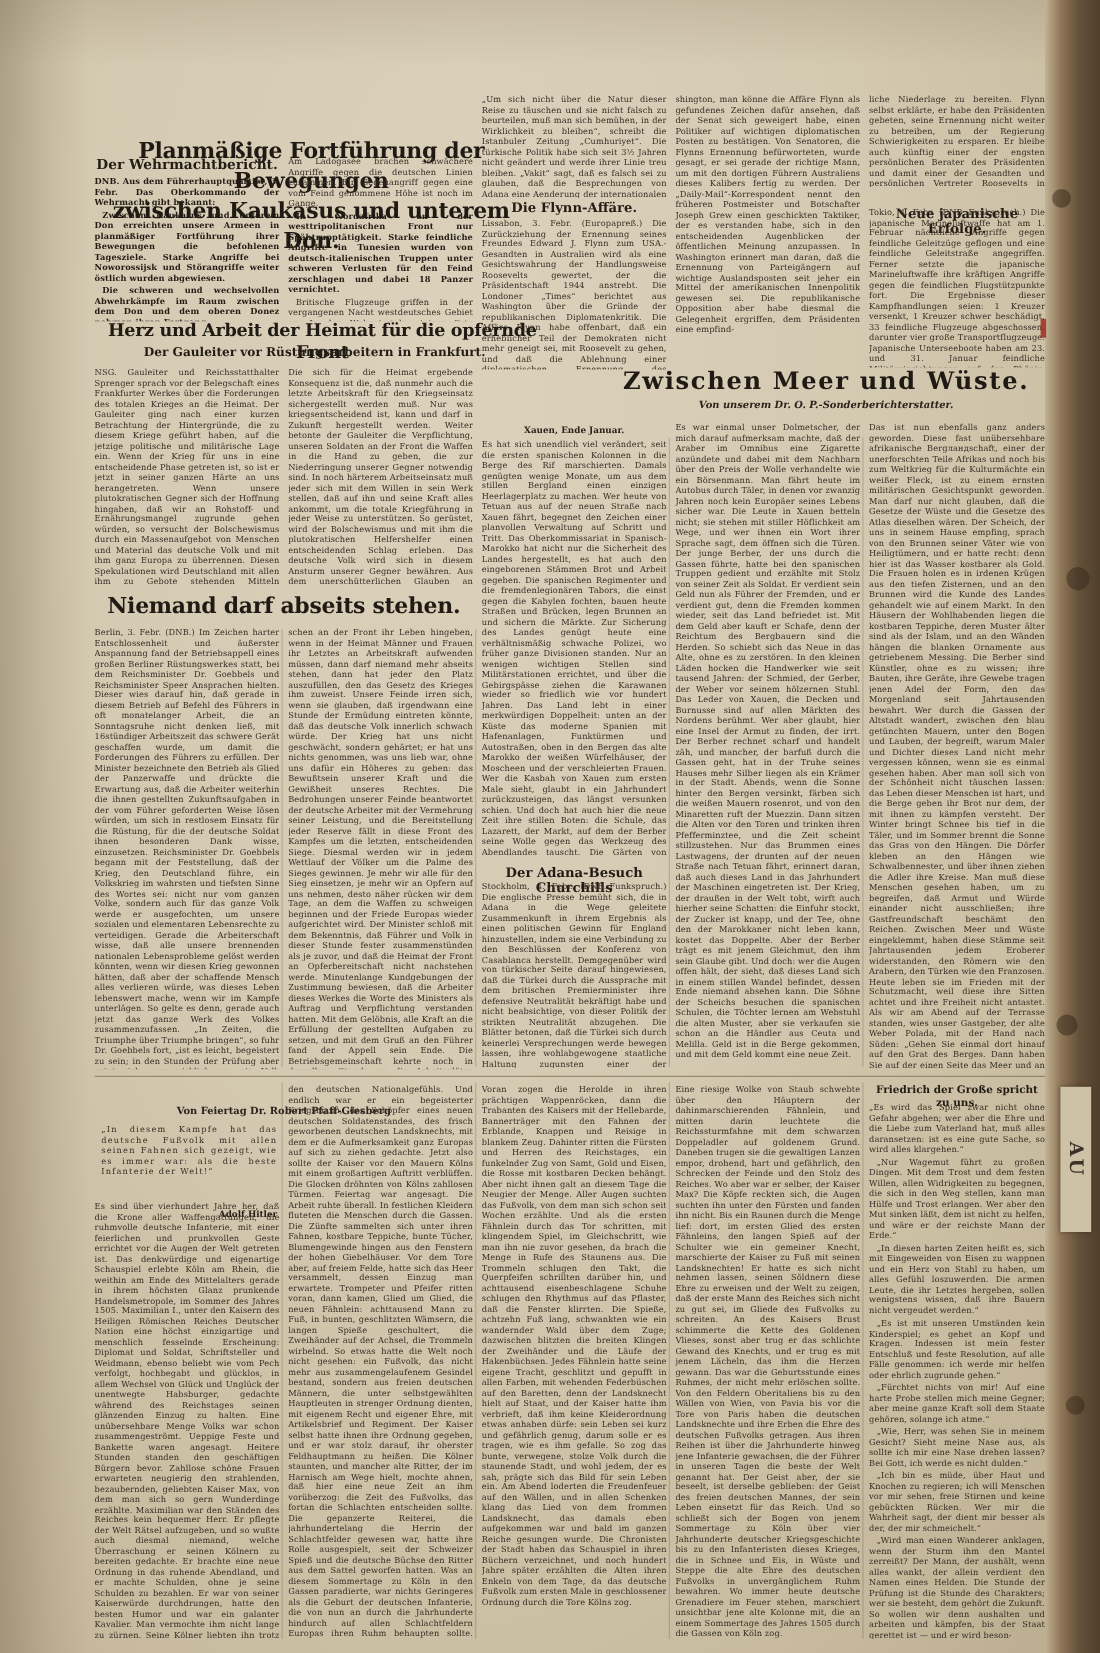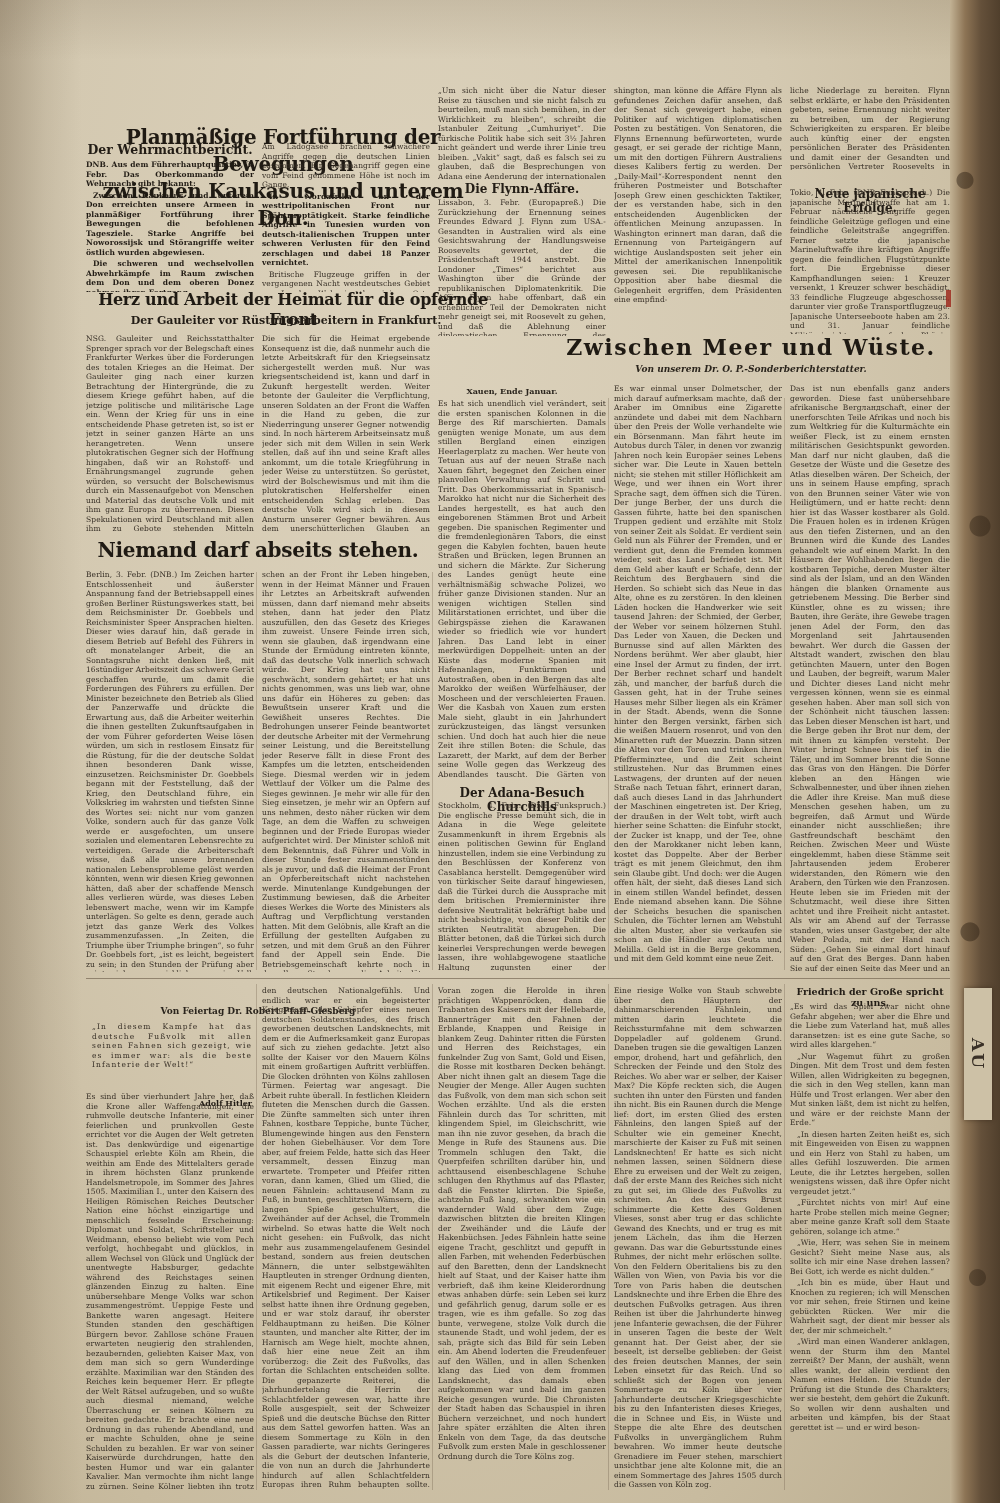--- a/index.html
+++ b/index.html
@@ -83,21 +83,21 @@
   <div class="head-s" style="left:86px;top:314px;width:400px;font-size:11px;">Der Gauleiter vor Rüstungsarbeitern in Frankfurt.</div>
   <div class="txt" style="left:86px;top:334px;width:168px;height:200px;">
     <p class="first">NSG. Gauleiter und Reichsstatthalter Sprenger sprach vor der Belegschaft eines Frankfurter Werkes über die Forderungen des totalen Krieges an die Heimat. Der Gauleiter ging nach einer kurzen Betrachtung der Hintergründe, die zu diesem Kriege geführt haben, auf die jetzige politische und militärische Lage ein. Wenn der Krieg für uns in eine entscheidende Phase getreten ist, so ist er jetzt in seiner ganzen Härte an uns herangetreten. Wenn unsere plutokratischen Gegner sich der Hoffnung hingaben, daß wir an Rohstoff- und Ernährungsmangel zugrunde gehen würden, so versucht der Bolschewismus durch ein Massenaufgebot von Menschen und Material das deutsche Volk und mit ihm ganz Europa zu überrennen. Diesen Spekulationen wird Deutschland mit allen ihm zu Gebote stehenden Mitteln entgegentreten. In diesem Ringen kann es keinerlei Kompromisse geben. Nur derjenige wird Sieger sein, der die stärkeren Nerven und den unbeugsamen Willen zum Sieg aufbringt.</p>
   </div>
   <div class="txt" style="left:262px;top:334px;width:168px;height:200px;">
     <p class="first">Die sich für die Heimat ergebende Konsequenz ist die, daß nunmehr auch die letzte Arbeitskraft für den Kriegseinsatz sichergestellt werden muß. Nur was kriegsentscheidend ist, kann und darf in Zukunft hergestellt werden. Weiter betonte der Gauleiter die Verpflichtung, unseren Soldaten an der Front die Waffen in die Hand zu geben, die zur Niederringung unserer Gegner notwendig sind. In noch härterem Arbeitseinsatz muß jeder sich mit dem Willen in sein Werk stellen, daß auf ihn und seine Kraft alles ankommt, um die totale Kriegführung in jeder Weise zu unterstützen. So gerüstet, wird der Bolschewismus und mit ihm die plutokratischen Helfershelfer einen entscheidenden Schlag erleben. Das deutsche Volk wird sich in diesem Ansturm unserer Gegner bewähren. Aus dem unerschütterlichen Glauben an unsere Kraft und aus der Gemeinschaft von Front und Heimat wird uns zuletzt der Sieg gehören, dessen Unterpfand die Haltung jedes einzelnen ist.</p>
   </div>
 
   <div class="head-xl" style="left:555px;top:334px;width:392px;font-size:22px;line-height:26px;letter-spacing:1.5px;">Zwischen Meer und Wüste.</div>
   <div class="byline" style="left:555px;top:364px;width:392px;font-style:italic;">Von unserem Dr. O. P.-Sonderberichterstatter.</div>
-  <div class="dateline" style="left:428px;top:386px;width:168px;">Xauen, Ende Januar.</div>
+  <div class="dateline" style="left:438px;top:386px;width:168px;">Xauen, Ende Januar.</div>
   <div class="txt" style="left:438px;top:399px;width:168px;height:380px;">
     <p class="first">Es hat sich unendlich viel verändert, seit die ersten spanischen Kolonnen in die Berge des Rif marschierten. Damals genügten wenige Monate, um aus dem stillen Bergland einen einzigen Heerlagerplatz zu machen. Wer heute von Tetuan aus auf der neuen Straße nach Xauen fährt, begegnet den Zeichen einer planvollen Verwaltung auf Schritt und Tritt. Das Oberkommissariat in Spanisch-Marokko hat nicht nur die Sicherheit des Landes hergestellt, es hat auch den eingeborenen Stämmen Brot und Arbeit gegeben. Die spanischen Regimenter und die fremdenlegionären Tabors, die einst gegen die Kabylen fochten, bauen heute Straßen und Brücken, legen Brunnen an und sichern die Märkte. Zur Sicherung des Landes genügt heute eine verhältnismäßig schwache Polizei, wo früher ganze Divisionen standen. Nur an wenigen wichtigen Stellen sind Militärstationen errichtet, und über die Gebirgspässe ziehen die Karawanen wieder so friedlich wie vor hundert Jahren. Das Land lebt in einer merkwürdigen Doppelheit: unten an der Küste das moderne Spanien mit Hafenanlagen, Funktürmen und Autostraßen, oben in den Bergen das alte Marokko der weißen Würfelhäuser, der Moscheen und der verschleierten Frauen. Wer die Kasbah von Xauen zum ersten Male sieht, glaubt in ein Jahrhundert zurückzusteigen, das längst versunken schien. Und doch hat auch hier die neue Zeit ihre stillen Boten: die Schule, das Lazarett, der Markt, auf dem der Berber seine Wolle gegen das Werkzeug des Abendlandes tauscht. Die Gärten von Xauen sind berühmt bis hinunter nach Fes: Orangen und Granatäpfel, Feigen und Mandeln wachsen an den Wassergräben, die seit Jahrhunderten das Wasser der Berge in die Terrassen leiten. Ein uraltes Bewässerungsrecht regelt jeden Tropfen, und die Ältesten wachen darüber wie über das Gesetz.</p>
   </div>
   <div class="txt" style="left:614px;top:384px;width:168px;height:588px;">
     <p class="first">Es war einmal unser Dolmetscher, der mich darauf aufmerksam machte, daß der Araber im Omnibus eine Zigarette anzündete und dabei mit dem Nachbarn über den Preis der Wolle verhandelte wie ein Börsenmann. Man fährt heute im Autobus durch Täler, in denen vor zwanzig Jahren noch kein Europäer seines Lebens sicher war. Die Leute in Xauen betteln nicht; sie stehen mit stiller Höflichkeit am Wege, und wer ihnen ein Wort ihrer Sprache sagt, dem öffnen sich die Türen. Der junge Berber, der uns durch die Gassen führte, hatte bei den spanischen Truppen gedient und erzählte mit Stolz von seiner Zeit als Soldat. Er verdient sein Geld nun als Führer der Fremden, und er verdient gut, denn die Fremden kommen wieder, seit das Land befriedet ist. Mit dem Geld aber kauft er Schafe, denn der Reichtum des Bergbauern sind die Herden. So schiebt sich das Neue in das Alte, ohne es zu zerstören. In den kleinen Läden hocken die Handwerker wie seit tausend Jahren: der Schmied, der Gerber, der Weber vor seinem hölzernen Stuhl. Das Leder von Xauen, die Decken und Burnusse sind auf allen Märkten des Nordens berühmt. Wer aber glaubt, hier eine Insel der Armut zu finden, der irrt. Der Berber rechnet scharf und handelt zäh, und mancher, der barfuß durch die Gassen geht, hat in der Truhe seines Hauses mehr Silber liegen als ein Krämer in der Stadt. Abends, wenn die Sonne hinter den Bergen versinkt, färben sich die weißen Mauern rosenrot, und von den Minaretten ruft der Muezzin. Dann sitzen die Alten vor den Toren und trinken ihren Pfefferminztee, und die Zeit scheint stillzustehen. Nur das Brummen eines Lastwagens, der drunten auf der neuen Straße nach Tetuan fährt, erinnert daran, daß auch dieses Land in das Jahrhundert der Maschinen eingetreten ist. Der Krieg, der draußen in der Welt tobt, wirft auch hierher seine Schatten: die Einfuhr stockt, der Zucker ist knapp, und der Tee, ohne den der Marokkaner nicht leben kann, kostet das Doppelte. Aber der Berber trägt es mit jenem Gleichmut, den ihm sein Glaube gibt. Und doch: wer die Augen offen hält, der sieht, daß dieses Land sich in einem stillen Wandel befindet, dessen Ende niemand absehen kann. Die Söhne der Scheichs besuchen die spanischen Schulen, die Töchter lernen am Webstuhl die alten Muster, aber sie verkaufen sie schon an die Händler aus Ceuta und Melilla. Geld ist in die Berge gekommen, und mit dem Geld kommt eine neue Zeit.</p>
   </div>
   <div class="txt" style="left:790px;top:384px;width:160px;height:588px;">
     <p class="first">Das ist nun ebenfalls ganz anders geworden. Diese fast unübersehbare afrikanische Bergландschaft, einer der unerforschten Teile Afrikas und noch bis zum Weltkrieg für die Kulturmächte ein weißer Fleck, ist zu einem ernsten militärischen Gesichtspunkt geworden. Man darf nur nicht glauben, daß die Gesetze der Wüste und die Gesetze des Atlas dieselben wären. Der Scheich, der uns in seinem Hause empfing, sprach von den Brunnen seiner Väter wie von Heiligtümern, und er hatte recht: denn hier ist das Wasser kostbarer als Gold. Die Frauen holen es in irdenen Krügen aus den tiefen Zisternen, und an den Brunnen wird die Kunde des Landes gehandelt wie auf einem Markt. In den Häusern der Wohlhabenden liegen die kostbaren Teppiche, deren Muster älter sind als der Islam, und an den Wänden hängen die blanken Ornamente aus getriebenem Messing. Die Berber sind Künstler, ohne es zu wissen; ihre Bauten, ihre Geräte, ihre Gewebe tragen jenen Adel der Form, den das Morgenland seit Jahrtausenden bewahrt. Wer durch die Gassen der Altstadt wandert, zwischen den blau getünchten Mauern, unter den Bogen und Lauben, der begreift, warum Maler und Dichter dieses Land nicht mehr vergessen können, wenn sie es einmal gesehen haben. Aber man soll sich von der Schönheit nicht täuschen lassen: das Leben dieser Menschen ist hart, und die Berge geben ihr Brot nur dem, der mit ihnen zu kämpfen versteht. Der Winter bringt Schnee bis tief in die Täler, und im Sommer brennt die Sonne das Gras von den Hängen. Die Dörfer kleben an den Hängen wie Schwalbennester, und über ihnen ziehen die Adler ihre Kreise. Man muß diese Menschen gesehen haben, um zu begreifen, daß Armut und Würde einander nicht ausschließen; ihre Gastfreundschaft beschämt den Reichen. Zwischen Meer und Wüste eingeklemmt, haben diese Stämme seit Jahrtausenden jedem Eroberer widerstanden, den Römern wie den Arabern, den Türken wie den Franzosen. Heute leben sie im Frieden mit der Schutzmacht, weil diese ihre Sitten achtet und ihre Freiheit nicht antastet. Als wir am Abend auf der Terrasse standen, wies unser Gastgeber, der alte Weber Polada, mit der Hand nach Süden: „Gehen Sie einmal dort hinauf auf den Grat des Berges. Dann haben Sie auf der einen Seite das Meer und an seinem Ende Europa, hinter Ihnen die Wüste.“</p>
   </div>
 
@@ -140,21 +140,22 @@
     <p class="first">Voran zogen die Herolde in ihren prächtigen Wappenröcken, dann die Trabanten des Kaisers mit der Hellebarde, Bannerträger mit den Fahnen der Erblande, Knappen und Reisige in blankem Zeug. Dahinter ritten die Fürsten und Herren des Reichstages, ein funkelnder Zug von Samt, Gold und Eisen, die Rosse mit kostbaren Decken behängt. Aber nicht ihnen galt an diesem Tage die Neugier der Menge. Aller Augen suchten das Fußvolk, von dem man sich schon seit Wochen erzählte. Und als die ersten Fähnlein durch das Tor schritten, mit klingendem Spiel, im Gleichschritt, wie man ihn nie zuvor gesehen, da brach die Menge in Rufe des Staunens aus. Die Trommeln schlugen den Takt, die Querpfeifen schrillten darüber hin, und achttausend eisenbeschlagene Schuhe schlugen den Rhythmus auf das Pflaster, daß die Fenster klirrten. Die Spieße, achtzehn Fuß lang, schwankten wie ein wandernder Wald über dem Zuge; dazwischen blitzten die breiten Klingen der Zweihänder und die Läufe der Hakenbüchsen. Jedes Fähnlein hatte seine eigene Tracht, geschlitzt und gepufft in allen Farben, mit wehenden Federbüschen auf den Baretten, denn der Landsknecht hielt auf Staat, und der Kaiser hatte ihm verbrieft, daß ihm keine Kleiderordnung etwas anhaben dürfe: sein Leben sei kurz und gefährlich genug, darum solle er es tragen, wie es ihm gefalle. So zog das bunte, verwegene, stolze Volk durch die staunende Stadt, und wohl jedem, der es sah, prägte sich das Bild für sein Leben ein. Am Abend loderten die Freudenfeuer auf den Wällen, und in allen Schenken klang das Lied von dem frommen Landsknecht, das damals eben aufgekommen war und bald im ganzen Reiche gesungen wurde. Die Chronisten der Stadt haben das Schauspiel in ihren Büchern verzeichnet, und noch hundert Jahre später erzählten die Alten ihren Enkeln von dem Tage, da das deutsche Fußvolk zum ersten Male in geschlossener Ordnung durch die Tore Kölns zog.</p>
   </div>
   <div class="txt" style="left:614px;top:986px;width:168px;height:504px;">
     <p class="first">Eine riesige Wolke von Staub schwebte über den Häuptern der dahinmarschierenden Fähnlein, und mitten darin leuchtete die Reichssturmfahne mit dem schwarzen Doppeladler auf goldenem Grund. Daneben trugen sie die gewaltigen Lanzen empor, drohend, hart und gefährlich, den Schrecken der Feinde und den Stolz des Reiches. Wo aber war er selber, der Kaiser Max? Die Köpfe reckten sich, die Augen suchten ihn unter den Fürsten und fanden ihn nicht. Bis ein Raunen durch die Menge lief: dort, im ersten Glied des ersten Fähnleins, den langen Spieß auf der Schulter wie ein gemeiner Knecht, marschierte der Kaiser zu Fuß mit seinen Landsknechten! Er hatte es sich nicht nehmen lassen, seinen Söldnern diese Ehre zu erweisen und der Welt zu zeigen, daß der erste Mann des Reiches sich nicht zu gut sei, im Gliede des Fußvolks zu schreiten. An des Kaisers Brust schimmerte die Kette des Goldenen Vlieses, sonst aber trug er das schlichte Gewand des Knechts, und er trug es mit jenem Lächeln, das ihm die Herzen gewann. Das war die Geburtsstunde eines Ruhmes, der nicht mehr erlöschen sollte. Von den Feldern Oberitaliens bis zu den Wällen von Wien, von Pavia bis vor die Tore von Paris haben die deutschen Landsknechte und ihre Erben die Ehre des deutschen Fußvolks getragen. Aus ihren Reihen ist über die Jahrhunderte hinweg jene Infanterie gewachsen, die der Führer in unseren Tagen die beste der Welt genannt hat. Der Geist aber, der sie beseelt, ist derselbe geblieben: der Geist des freien deutschen Mannes, der sein Leben einsetzt für das Reich. Und so schließt sich der Bogen von jenem Sommertage zu Köln über vier Jahrhunderte deutscher Kriegsgeschichte bis zu den Infanteristen dieses Krieges, die in Schnee und Eis, in Wüste und Steppe die alte Ehre des deutschen Fußvolks in unvergänglichem Ruhm bewahren. Wo immer heute deutsche Grenadiere im Feuer stehen, marschiert unsichtbar jene alte Kolonne mit, die an einem Sommertage des Jahres 1505 durch die Gassen von Köln zog.</p>
   </div>
 
   <div class="head-s" style="left:790px;top:986px;width:160px;font-size:9.5px;">Friedrich der Große spricht zu uns.</div>
   <div class="txt" style="left:790px;top:1002px;width:160px;height:488px;">
     <p class="first">„Es wird das Spiel zwar nicht ohne Gefahr abgehen; wer aber die Ehre und die Liebe zum Vaterland hat, muß alles daransetzen: ist es eine gute Sache, so wird alles klargehen.“</p>
     <p>„Nur Wagemut führt zu großen Dingen. Mit dem Trost und dem festen Willen, allen Widrigkeiten zu begegnen, die sich in den Weg stellen, kann man Hülfe und Trost erlangen. Wer aber den Mut sinken läßt, dem ist nicht zu helfen, und wäre er der reichste Mann der Erde.“</p>
-    <p>„In diesen harten Zeiten heißt es, sich mit Eingeweiden von Eisen zu wappnen und ein Herz von Stahl zu haben, um alles Gefühl loszuwerden. Die armen Leute, die ihr Letztes hergeben, sollen wenigstens wissen, daß ihre Opfer nicht vergeudet jetzt.“</p>
+    <p>„In diesen harten Zeiten heißt es, sich mit Eingeweiden von Eisen zu wappnen und ein Herz von Stahl zu haben, um alles Gefühl loszuwerden. Die armen Leute, die ihr Letztes hergeben, sollen wenigstens wissen, daß ihre Bauern nicht vergeudet werden.“</p>
+    <p>„Es ist mit unseren Umständen kein Kinderspiel; es gehet an Kopf und Kragen. Indessen ist mein fester Entschluß und feste Resolution, auf alle Fälle genommen: ich werde mir helfen oder ehrlich zugrunde gehen.“</p>
     <p>„Fürchtet nichts von mir! Auf eine harte Probe stellen mich meine Gegner; aber meine ganze Kraft soll dem Staate gehören, solange ich atme.“</p>
     <p>„Wie, Herr, was sehen Sie in meinem Gesicht? Sieht meine Nase aus, als sollte ich mir eine Nase drehen lassen? Bei Gott, ich werde es nicht dulden.“</p>
     <p>„Ich bin es müde, über Haut und Knochen zu regieren; ich will Menschen vor mir sehen, freie Stirnen und keine gebückten Rücken. Wer mir die Wahrheit sagt, der dient mir besser als der, der mir schmeichelt.“</p>
     <p>„Wird man einen Wanderer anklagen, wenn der Sturm ihm den Mantel zerreißt? Der Mann, der aushält, wenn alles wankt, der allein verdient den Namen eines Helden. Die Stunde der Prüfung ist die Stunde des Charakters; wer sie besteht, dem gehört die Zukunft. So wollen wir denn aushalten und arbeiten und kämpfen, bis der Staat gerettet ist — und er wird beson-</p>
 
   </div>
 
   <div class="edge">
     <div class="edge-sliver">
       <span class="edge-label">AU</span>

